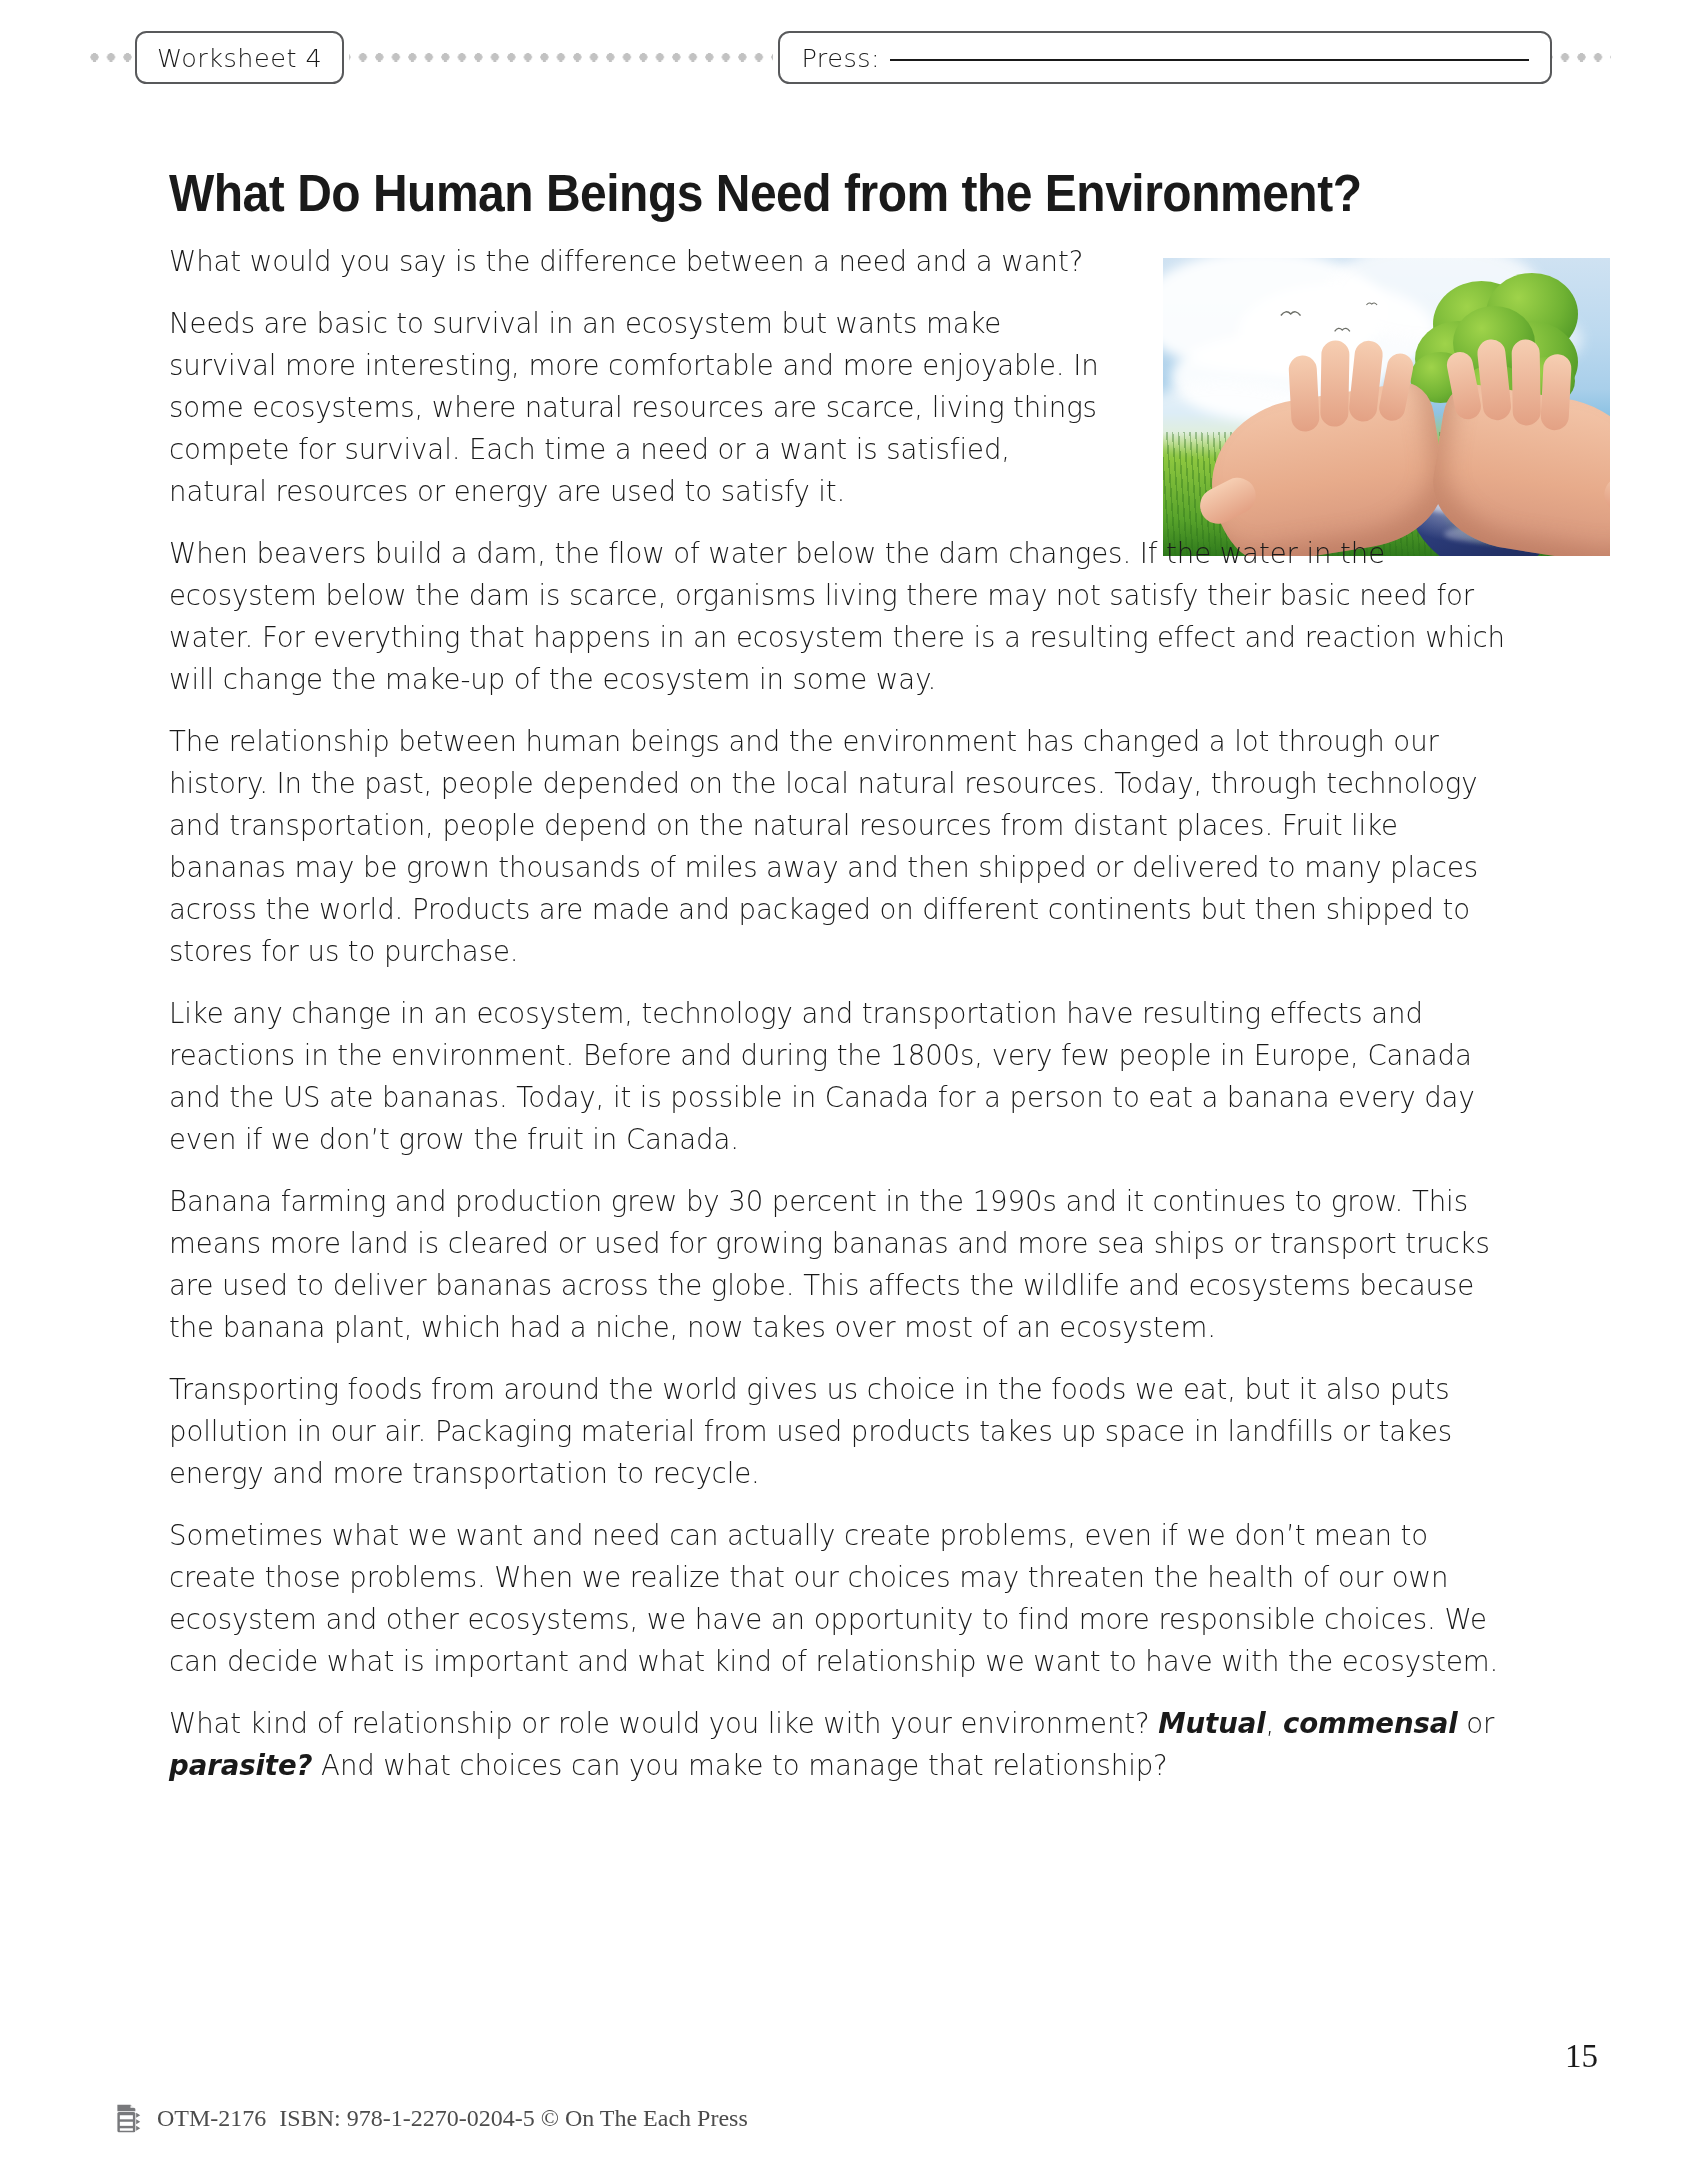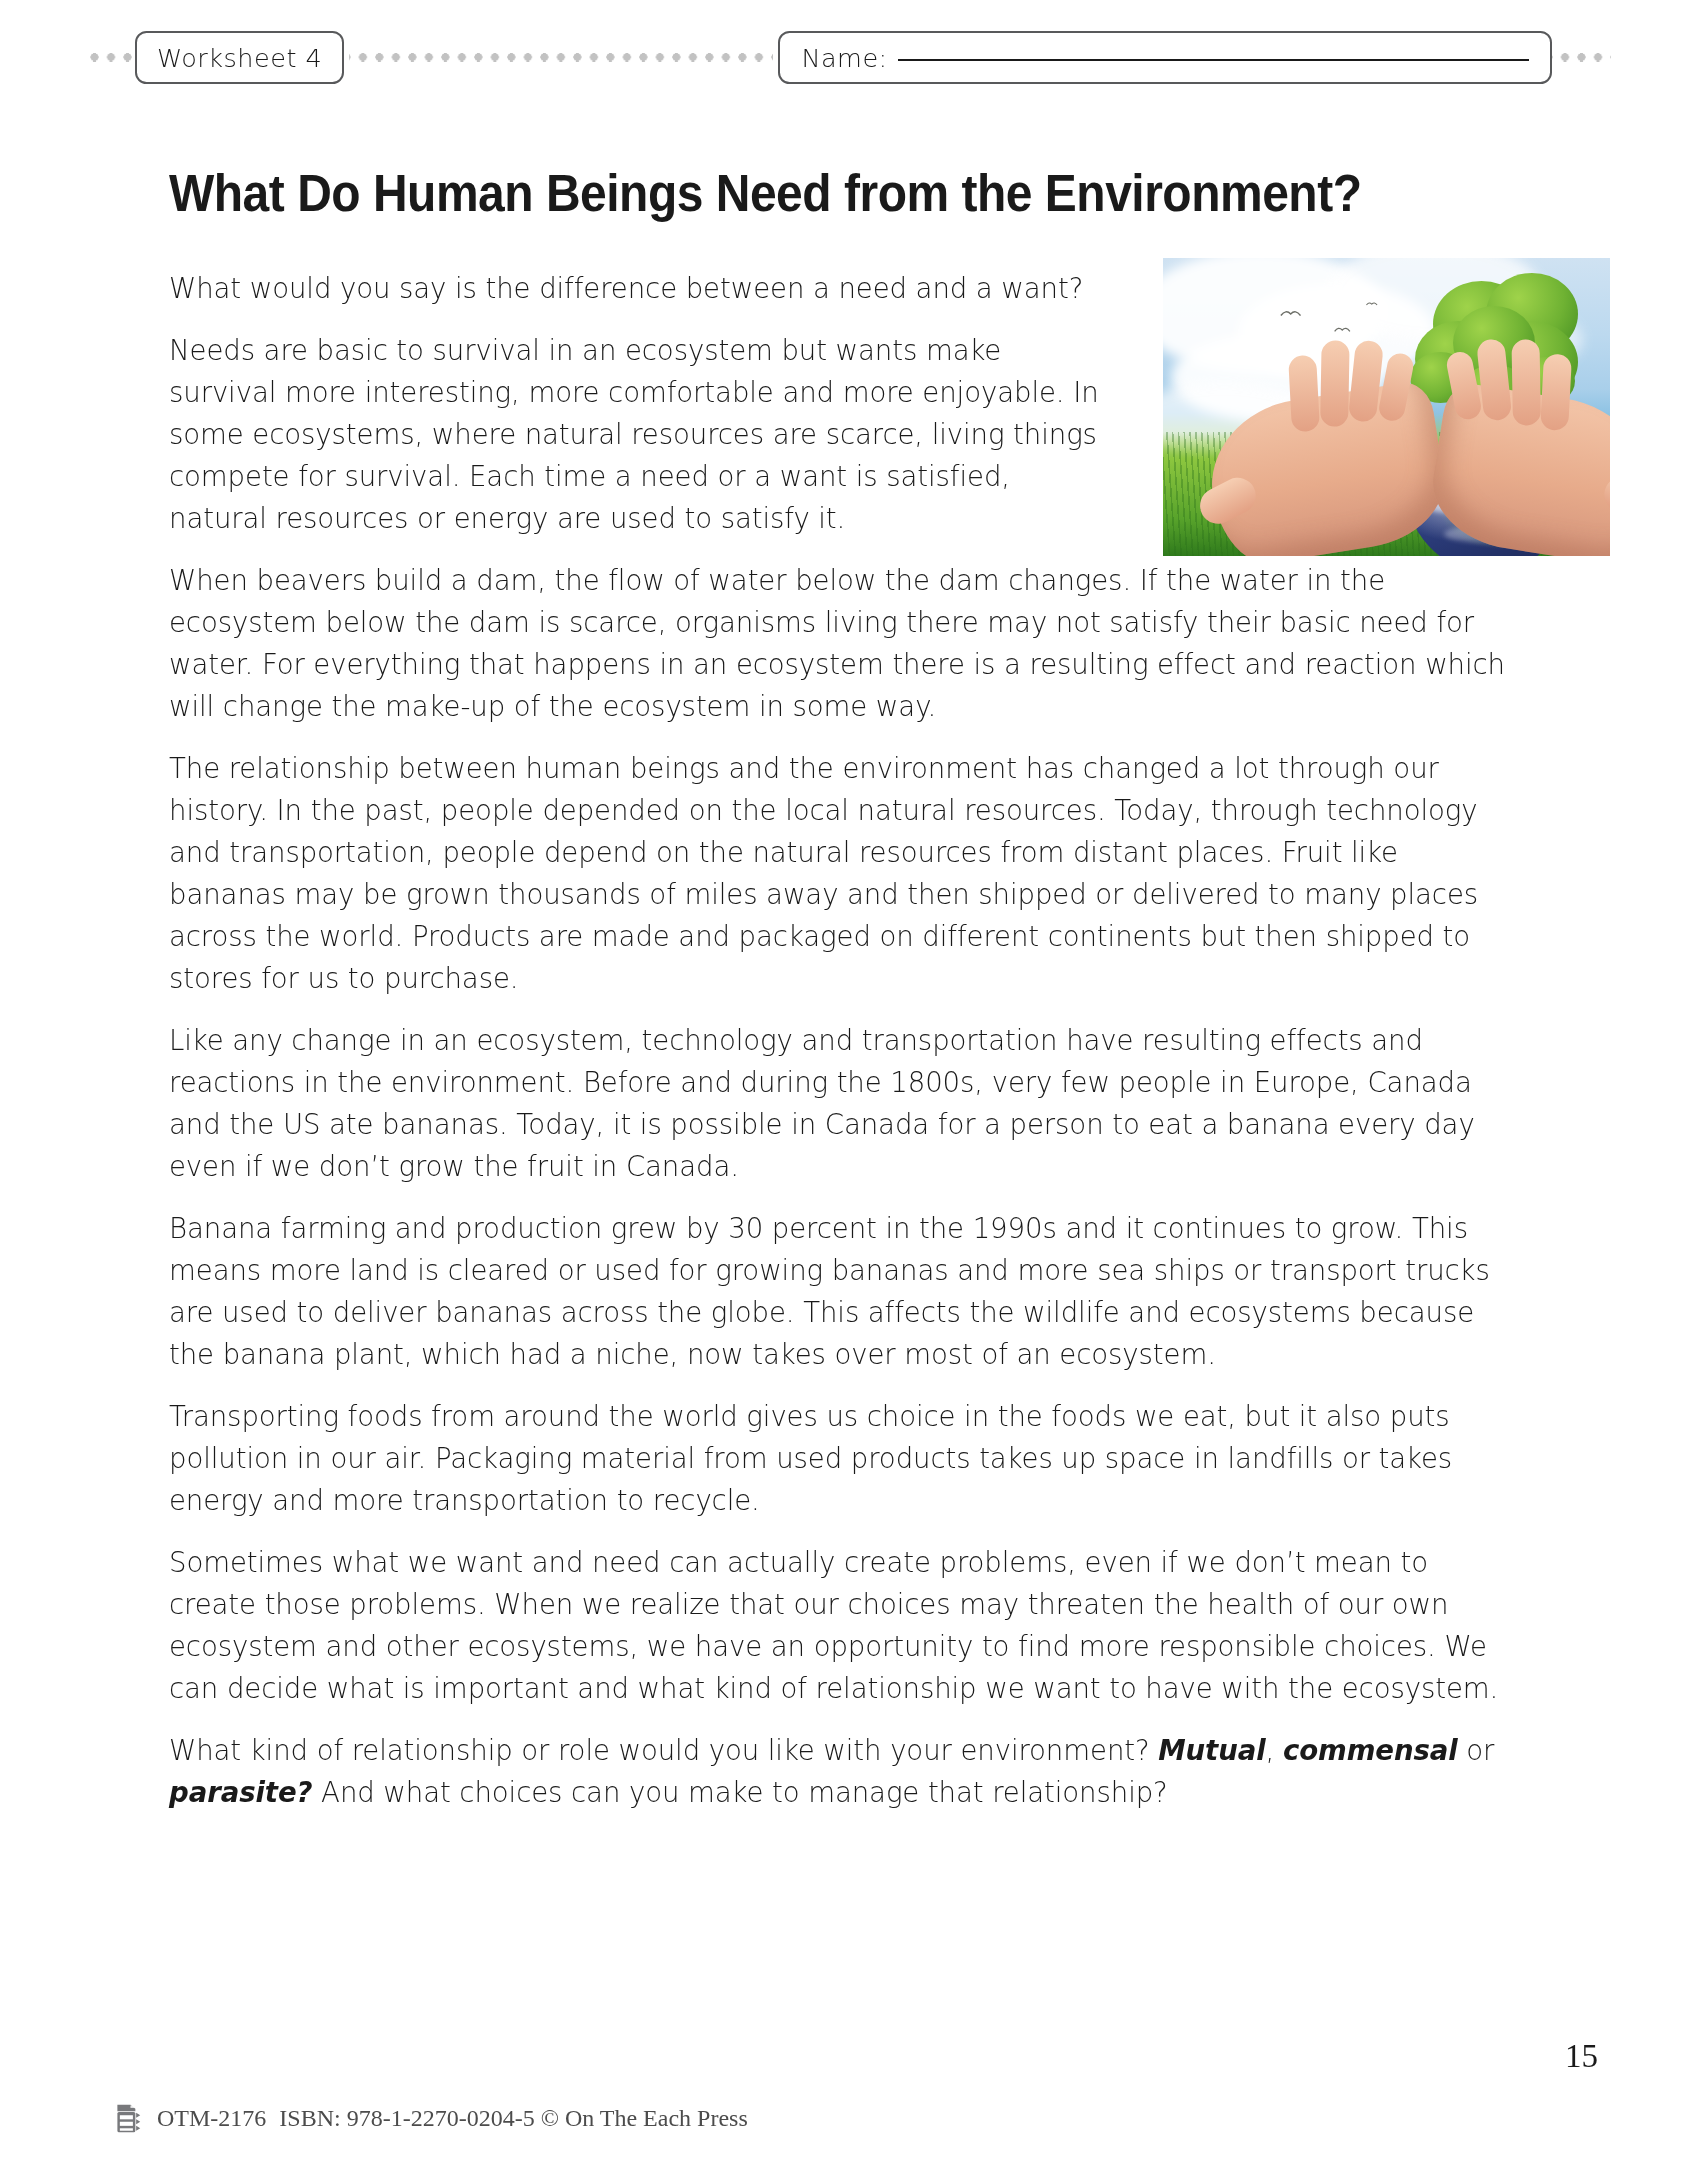--- a/index.html
+++ b/index.html
@@ -216,21 +216,20 @@
     background: linear-gradient(180deg,#f6ceb2,#e3a184);
     border-radius: 21.4px;
   }
 
   
   .body {
     position: absolute;
     left: 169px;
     top: 241px;
     width: 1359px;
-    margin-top: 27px;
   }
   p.para {
     font-family: "DejaVu Sans", sans-serif;
     font-weight: 300;
     font-size: 28px;
     line-height: 42px;
     letter-spacing: -0.1px;
     color: #1a1a1a;
     margin: 0 0 20px 0;
     transform: scaleX(0.985);
@@ -279,21 +278,21 @@
   <div class="header-row">
     <div class="leader lead-start"></div>
 
     <div class="hbox hbox-worksheet">
       <span class="hbox-label">Worksheet 4</span>
     </div>
 
     <div class="leader lead-mid"></div>
 
     <div class="hbox hbox-name">
-      <span class="hbox-label">Name:</span>
+      <span class="hbox-label">Press:</span>
       <span class="name-rule"></span>
     </div>
 
     <div class="leader lead-end"></div>
   </div>
 
   <h1 class="title">What Do Human Beings Need from the Environment?</h1>
 
   <div class="photo">
     <div class="cloud c1"></div>

